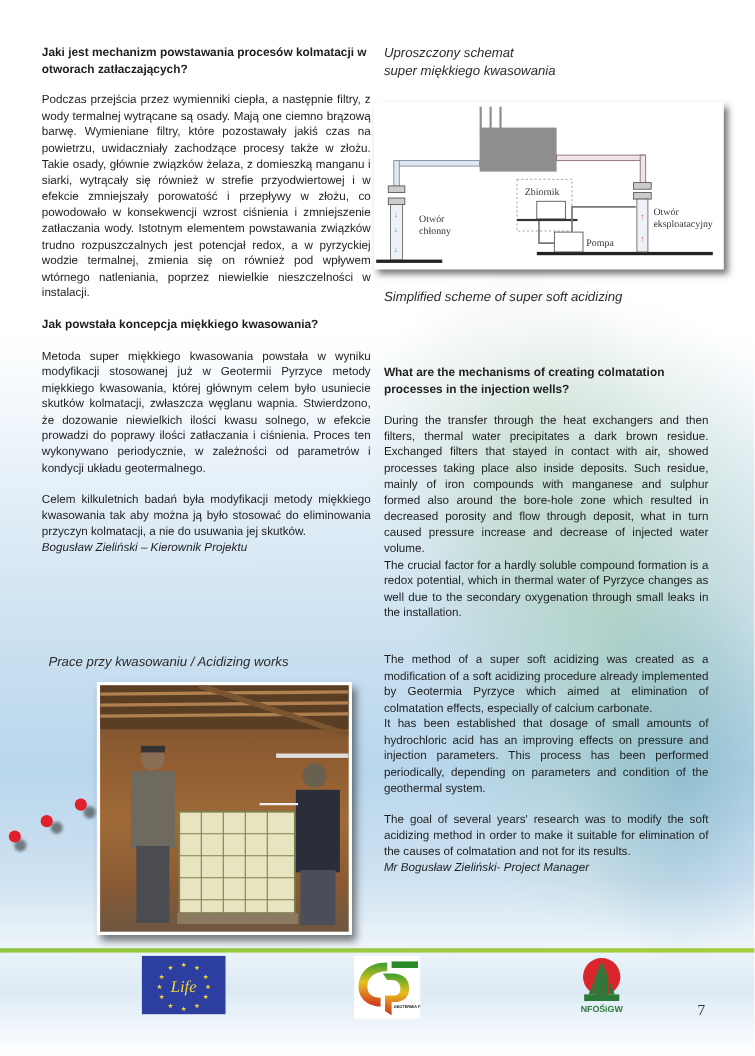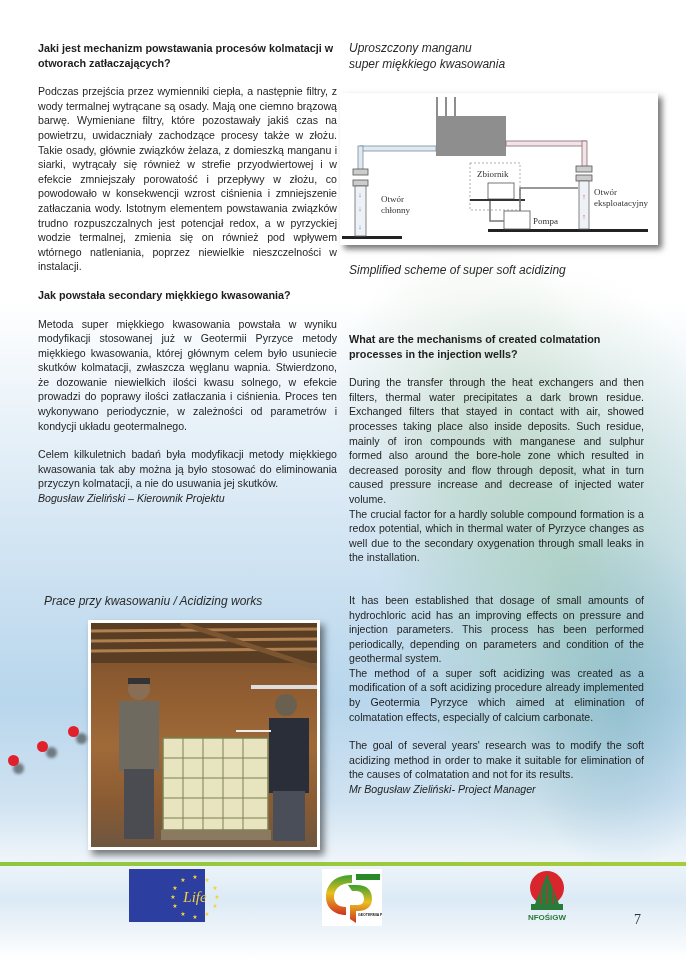--- a/index.html
+++ b/index.html
@@ -42,45 +42,45 @@
     position: absolute; left: 88px; top: 620px; width: 232px; height: 230px;
     background: #fff; padding: 3px;
     box-shadow: 4px 5px 7px rgba(0,0,0,0.5);
   }
   .photo-inner { width: 100%; height: 100%; background: linear-gradient(180deg,#6b4a2c 0%,#8c5a30 25%,#a06a38 55%,#8a5b33 80%,#6e5640 100%); position: relative; overflow: hidden; }
 
   .dot { position: absolute; width: 11px; height: 11px; border-radius: 50%; background: #e0202a; }
   .dot-sh { position: absolute; width: 11px; height: 11px; border-radius: 50%; background: rgba(40,40,40,0.55); filter: blur(1.5px); }
 
   .greenline { position: absolute; left: 0; top: 862px; width: 686px; height: 4px; background: linear-gradient(90deg,#8fc640,#a6cc3c); }
-  .logo-life { position: absolute; left: 129px; top: 869px; width: 76px; height: 53px; background: #2c3fa0; padding-left: 28px; }
+  .logo-life { position: absolute; left: 129px; top: 869px; width: 76px; height: 53px; background: #2c3fa0; }
   .logo-gp { position: absolute; left: 322px; top: 869px; width: 60px; height: 57px; background: #fff; }
   .logo-nf { position: absolute; left: 527px; top: 870px; width: 40px; height: 55px; }
   .pagenum { position: absolute; left: 634px; top: 912px; font-family: "Liberation Serif", serif; font-size: 14px; color: #333; }
 </style>
 </head>
 <body>
 
 <div class="bg"></div>
 
 <div class="col left">
   <div class="h">Jaki jest mechanizm powstawania procesów kolmatacji w otworach zatłaczających?</div>
   <div class="gap"></div>
   <p>Podczas przejścia przez wymienniki ciepła, a następnie filtry, z wody termalnej wytrącane są osady. Mają one ciemno brązową barwę. Wymieniane filtry, które pozostawały jakiś czas na powietrzu, uwidaczniały zachodzące procesy także w złożu. Takie osady, głównie związków żelaza, z domieszką manganu i siarki, wytrącały się również w strefie przyodwiertowej i w efekcie zmniejszały porowatość i przepływy w złożu, co powodowało w konsekwencji wzrost ciśnienia i zmniejszenie zatłaczania wody. Istotnym elementem powstawania związków trudno rozpuszczalnych jest potencjał redox, a w pyrzyckiej wodzie termalnej, zmienia się on również pod wpływem wtórnego natleniania, poprzez niewielkie nieszczelności w instalacji.</p>
   <div class="gap"></div>
-  <div class="h">Jak powstała secondary  miękkiego kwasowania?</div>
+  <div class="h">Jak powstała koncepcja  miękkiego kwasowania?</div>
   <div class="gap"></div>
   <p>Metoda super miękkiego kwasowania powstała w wyniku modyfikacji stosowanej już w Geotermii Pyrzyce metody miękkiego kwasowania, której głównym celem było usuniecie skutków kolmatacji, zwłaszcza węglanu wapnia. Stwierdzono, że dozowanie niewielkich ilości kwasu solnego, w efekcie prowadzi do poprawy ilości zatłaczania i ciśnienia. Proces ten wykonywano periodycznie, w zależności od parametrów i kondycji układu geotermalnego.</p>
   <div class="gap"></div>
   <p>Celem kilkuletnich badań była modyfikacji metody miękkiego kwasowania tak aby można ją było stosować do eliminowania przyczyn kolmatacji, a nie do usuwania jej skutków.</p>
   <div class="sig">Bogusław Zieliński – Kierownik Projektu</div>
 </div>
 
 <div class="cap cap-top">
-  <div>Uproszczony manganu</div>
+  <div>Uproszczony schemat</div>
   <div>super miękkiego kwasowania</div>
 </div>
 
 <div class="diagram">
   <svg width="318" height="152" viewBox="0 0 318 152">
 
     <rect x="2" y="143" width="60" height="3" fill="#222"></rect>
     <rect x="148" y="136" width="160" height="3" fill="#222"></rect>
 
     <rect x="96" y="4" width="2" height="20" fill="#8e8e8e"></rect>
@@ -117,28 +117,28 @@
     <text x="137" y="84" font-family="Liberation Serif, serif" font-size="9" fill="#333">Zbiornik</text>
     <text x="254" y="102" font-family="Liberation Serif, serif" font-size="9" fill="#333">Otwór</text>
     <text x="254" y="113" font-family="Liberation Serif, serif" font-size="9" fill="#333">eksploatacyjny</text>
     <text x="193" y="131" font-family="Liberation Serif, serif" font-size="9" fill="#333">Pompa</text>
   </svg>
 </div>
 
 <div class="cap cap-simpl">Simplified scheme of super soft acidizing</div>
 
 <div class="col right">
-  <div class="h">What are the mechanisms of created colmatation processes in the injection wells?</div>
+  <div class="h">What are the mechanisms of creating colmatation processes in the injection wells?</div>
   <div class="gap"></div>
   <p>During the transfer through the heat exchangers and then filters, thermal water precipitates a dark brown residue. Exchanged filters that stayed in contact with air, showed processes taking place also inside deposits. Such residue, mainly of iron compounds with manganese and sulphur formed also around the bore-hole zone which resulted in decreased porosity and flow through deposit, what in turn caused pressure increase and decrease of injected water volume.</p>
   <p>The crucial factor for a hardly soluble compound formation is a redox potential, which in thermal water of Pyrzyce changes as well due to the secondary oxygenation through small leaks in the installation.</p>
   <div class="gap"></div>
   <div class="gap"></div>
+  <p>The method of a super soft acidizing was created as a modification of a soft acidizing procedure already implemented by Geotermia Pyrzyce which  aimed at elimination of colmatation effects, especially of calcium carbonate.</p>
   <p>It has been established that dosage of small amounts of hydrochloric acid has an improving effects on pressure and injection parameters. This process has been performed periodically, depending on parameters and condition of the geothermal system.</p>
-  <p>The method of a super soft acidizing was created as a modification of a soft acidizing procedure already implemented by Geotermia Pyrzyce which  aimed at elimination of colmatation effects, especially of calcium carbonate.</p>
   <div class="gap"></div>
   <p>The goal of several years' research was to modify the soft acidizing method in order to make it suitable for elimination of the causes of colmatation and not for its results.</p>
   <div class="sig">Mr Bogusław Zieliński- Project Manager</div>
 </div>
 
 <div class="cap cap-works">Prace przy kwasowaniu / Acidizing works</div>
 <div class="photo">
   <div class="photo-inner">
     <svg width="226" height="224" viewBox="0 0 226 224">
 

